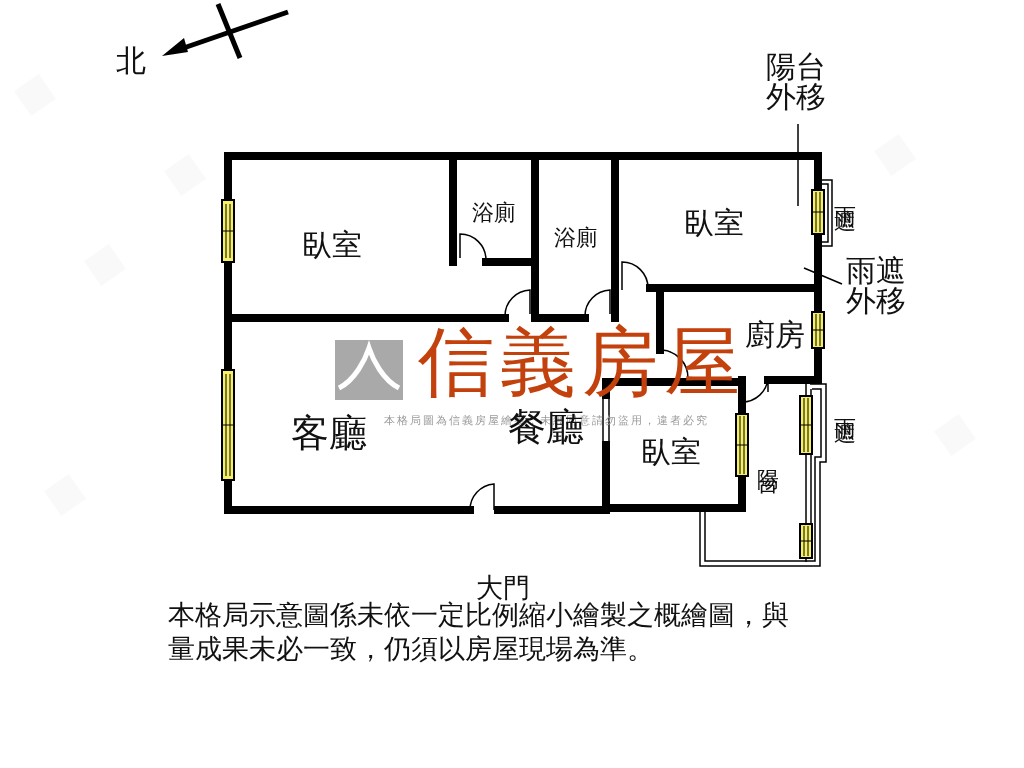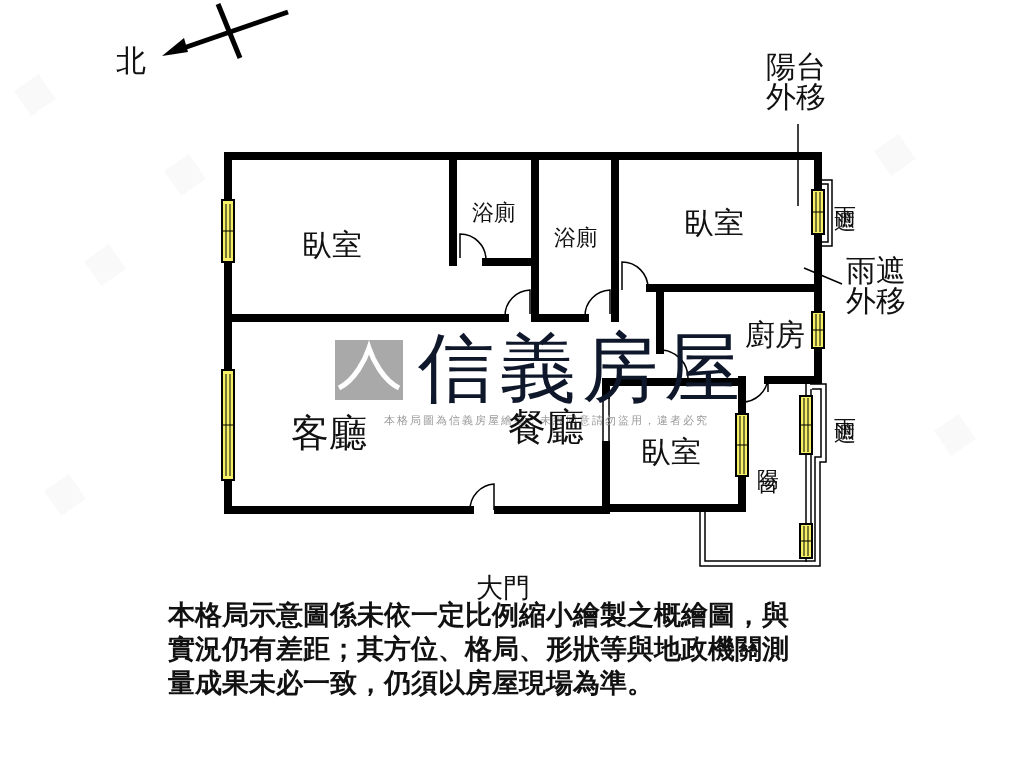--- a/index.html
+++ b/index.html
@@ -7,25 +7,25 @@
          font-family: "DejaVu Serif", "Liberation Serif", serif; color: #111; }
   svg.plan { position: absolute; left: 0; top: 0; }
   .lbl { position: absolute; white-space: nowrap; line-height: 1; color: #111;
          font-family: "DejaVu Serif", "Liberation Serif", serif; }
   .big { font-size: 30px; }
   .med { font-size: 27px; }
   .sm  { font-size: 22px; }
   .vert { writing-mode: vertical-rl; letter-spacing: 2px; }
   .stack { display: flex; flex-direction: column; align-items: center; }
   .wm-logo { position: absolute; left: 335px; top: 340px; width: 68px; height: 60px; background: #a9a9a9; }
-  .wm-text { position: absolute; left: 418px; top: 330px; font-size: 76px; color: #0f172a;
-             font-family: Liberation Sans, sans-serif; letter-spacing: 6px; line-height: 1; }
+  .wm-text { position: absolute; left: 418px; top: 330px; font-size: 76px; color: #c2410c;
+             font-family: Liberation Mono, monospace; letter-spacing: 6px; line-height: 1; }
   .wm-small { position: absolute; left: 368px; top: 413px; font-size: 11px; color: #9a9a9a;
               letter-spacing: 2px; font-family: "DejaVu Sans", "Liberation Sans", sans-serif; margin-left: 16px; }
-  .disclaimer { position: absolute; left: 168px; top: 598px; font-size: 27px; line-height: 34px; color: #111; font-weight: bold; }
+  .disclaimer { position: absolute; left: 168px; top: 598px; font-size: 27px; line-height: 34px; color: #111; }
   .disclaimer div { white-space: nowrap; }
 </style>
 </head>
 <body>
 
 <svg class="plan" width="1024" height="768" viewBox="0 0 1024 768">
 
   <g opacity="0.05" fill="#888">
     <rect x="20" y="80" width="30" height="30" transform="rotate(-35 35 95)"></rect>
     <rect x="170" y="160" width="30" height="30" transform="rotate(-35 185 175)"></rect>
@@ -165,15 +165,14 @@
 </div>
 <div class="lbl sm vert" style="left:834px;top:190px;">雨遮</div>
 <div class="lbl big stack" style="left:846px;top:256px;">
   <span>雨遮</span>
   <span>外移</span>
 </div>
 <div class="lbl sm vert" style="left:834px;top:402px;">雨遮</div>
 
 <div class="disclaimer">
   <div>本格局示意圖係未依一定比例縮小繪製之概繪圖，與</div>
-  <div>實況仍有差距；其方位、格局、形狀等與地政機關測</div>
   <div>量成果未必一致，仍須以房屋現場為準。</div>
 </div>
 
 </body></html>

